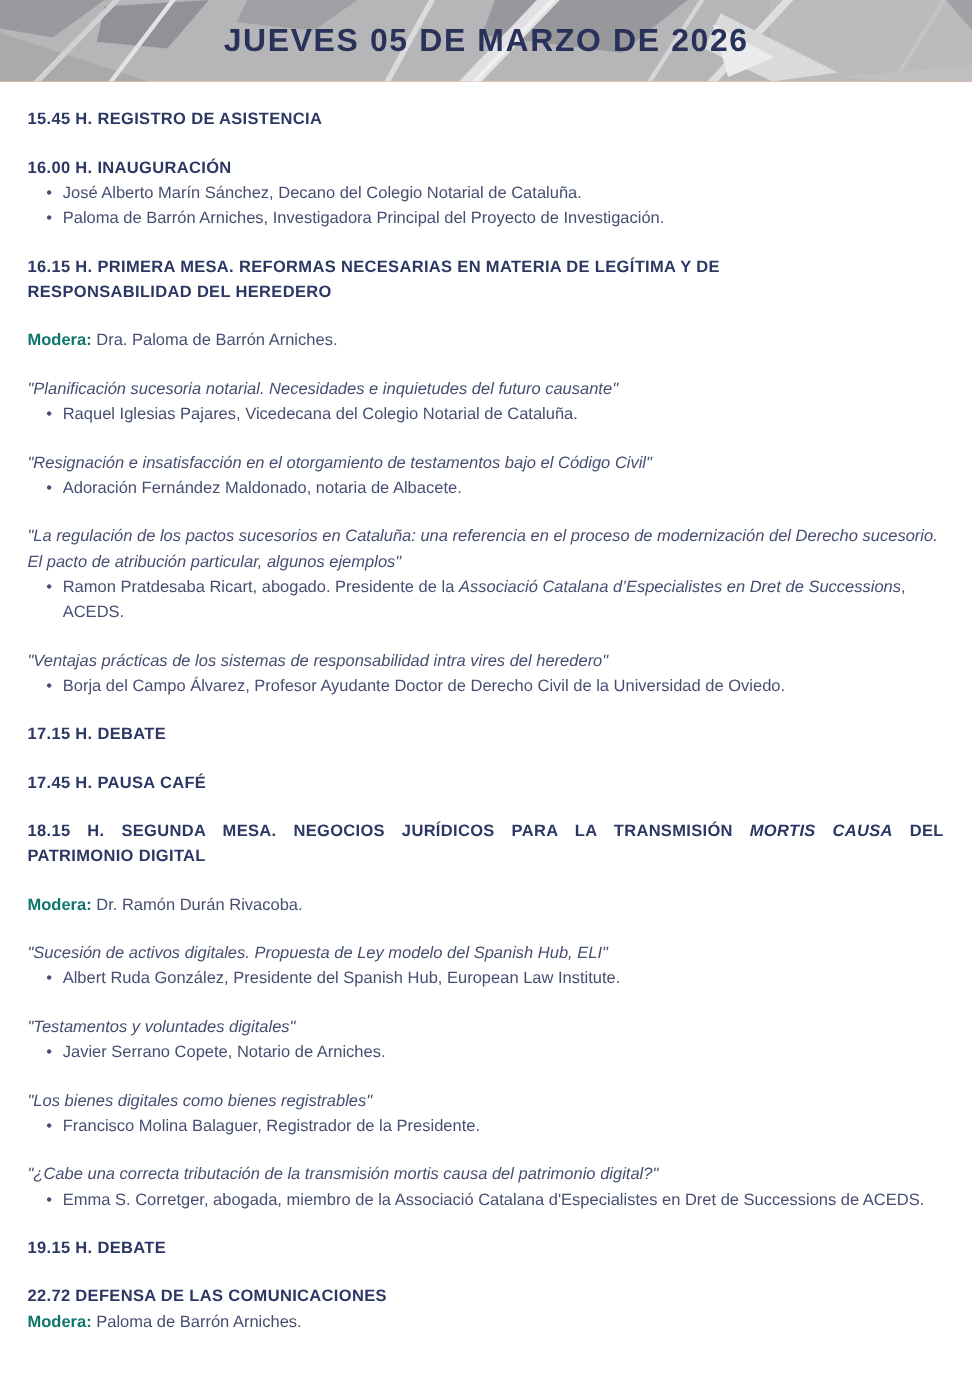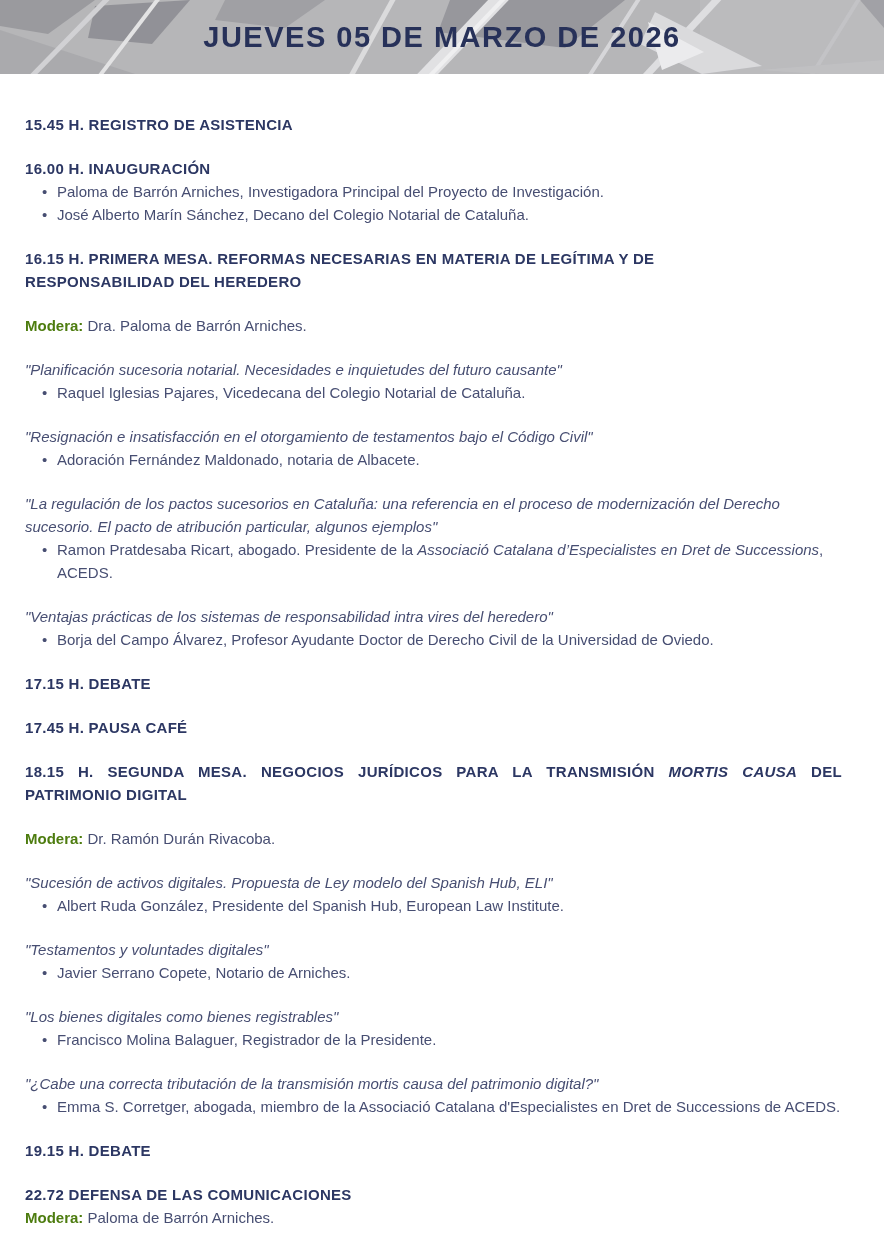--- a/index.html
+++ b/index.html
@@ -22,22 +22,21 @@
     position: absolute; inset: 0;
     margin: 0;
     display: flex; align-items: center; justify-content: center;
     font-size: 29px; font-weight: 800;
     letter-spacing: 1.5px;
     color: #273159;
     z-index: 2;
   }
   
   .content {
-    padding: 23px 42px 0 25px;
-    margin-top: 16px;
+    padding: 23px 26px 0 25px;
   }
   .sec { margin: 0 0 21px 0; }
   .blk {
     margin: 0;
     font-size: 15px;
     line-height: 23px;
     color: #474e72;
   }
   .blk .line { display: block; }
   .heading {
@@ -48,21 +47,21 @@
   .quote { font-style: italic; }
   .bullet { position: relative; padding-left: 32px; }
   .bullet::before {
     content: "\2022";
     position: absolute; left: 17px; top: 0;
     color: #474e72;
   }
   .justify { text-align: justify; }
   .justify .line { text-align: justify; }
   .justify .line:not(:last-child) { text-align-last: justify; }
-  .b { font-weight: bold; color: #4d7c0f; }
+  .b { font-weight: bold; color: #0f766e; }
   .i { font-style: italic; text-align: right; }
 </style>
 </head>
 <body>
 
 <header class="banner">
   <svg viewBox="0 0 884 74" preserveAspectRatio="none" aria-hidden="true">
     <rect x="0" y="0" width="884" height="74" fill="#a8a8ab"></rect>
     <rect x="700" y="0" width="184" height="74" fill="#aeaeb1"></rect>
 
@@ -90,22 +89,22 @@
   </svg>
   <h1>JUEVES 05 DE MARZO DE 2026</h1>
 </header>
 
 <main class="content">
     <section class="sec">
       <p class="blk heading"><span>15.45 H. REGISTRO DE ASISTENCIA</span></p>
     </section>
     <section class="sec">
       <p class="blk heading"><span>16.00 H. INAUGURACIÓN</span></p>
+      <p class="blk bullet"><span>José Alberto Marín Sánchez, Decano del Colegio Notarial de Cataluña.</span></p>
       <p class="blk bullet"><span>Paloma de Barrón Arniches, Investigadora Principal del Proyecto de Investigación.</span></p>
-      <p class="blk bullet"><span>José Alberto Marín Sánchez, Decano del Colegio Notarial de Cataluña.</span></p>
     </section>
     <section class="sec">
       <p class="blk heading">
         <span class="line"><span>16.15 H. PRIMERA MESA. REFORMAS NECESARIAS EN MATERIA DE LEGÍTIMA Y DE</span></span>
         <span class="line"><span>RESPONSABILIDAD DEL HEREDERO</span></span>
       </p>
     </section>
     <section class="sec">
       <p class="blk modera"><span class="b">Modera:</span><span> Dra. Paloma de Barrón Arniches.</span></p>
     </section>

